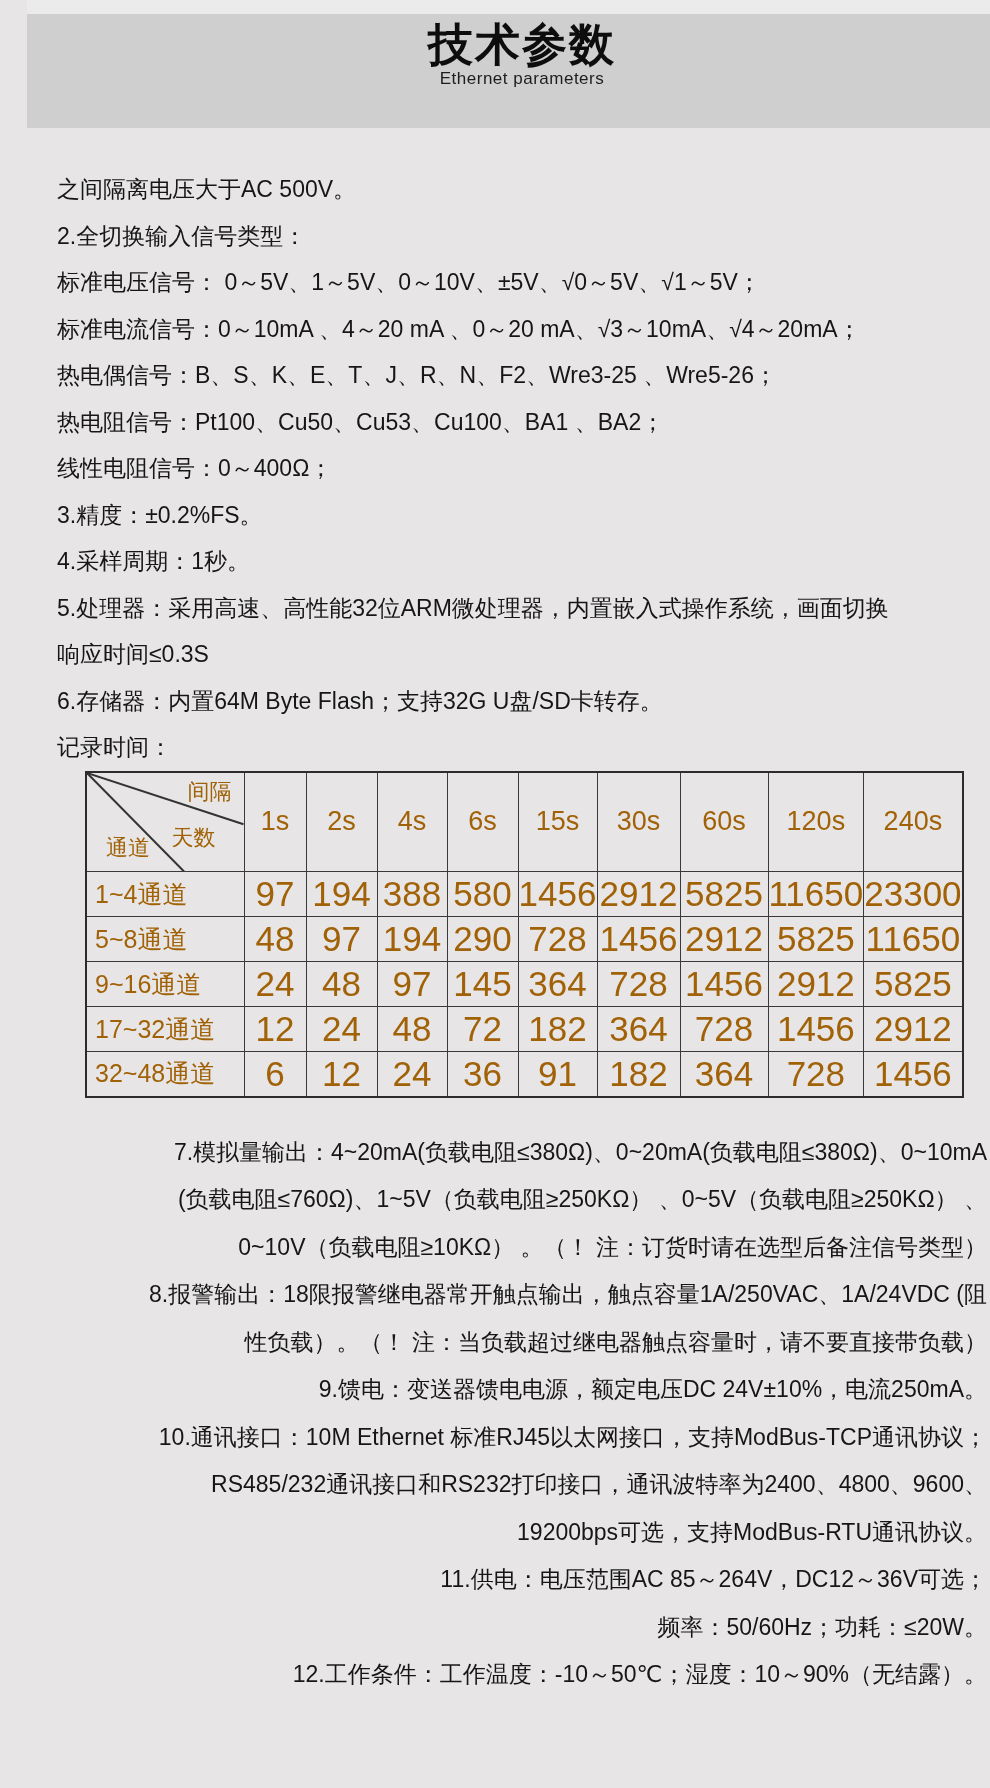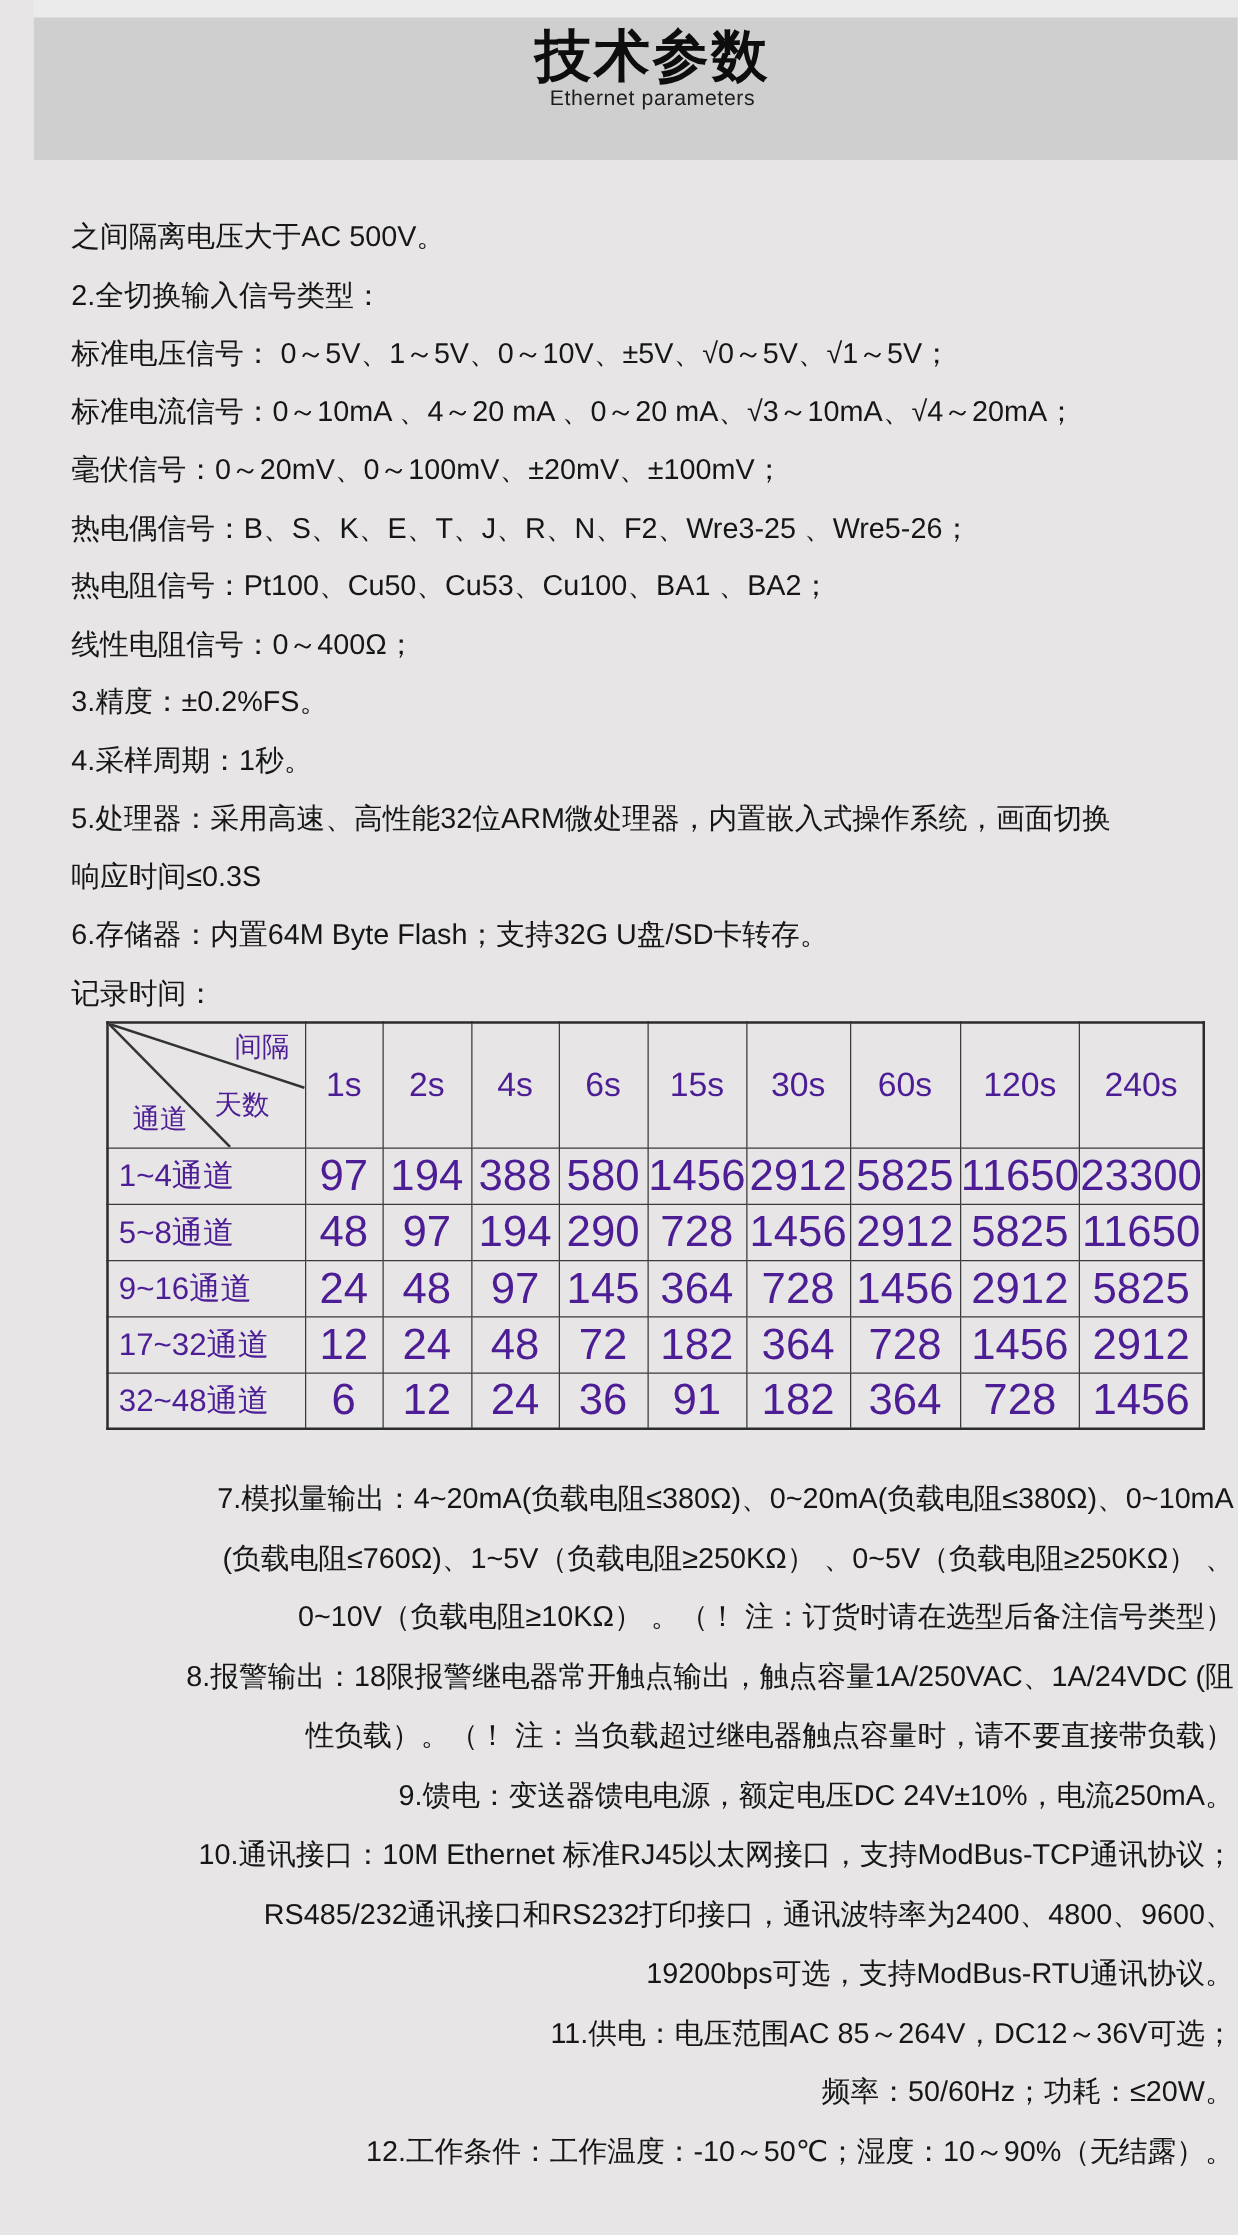--- a/index.html
+++ b/index.html
@@ -16,21 +16,21 @@
   .content{padding:38px 30px 0;}
   .line{height:46.5px;line-height:46.5px;font-size:23px;white-space:nowrap;}
   .after .line{height:47.5px;line-height:47.5px;text-align:right;}
   .indent{padding-left:113px;}
   .after{margin-top:31px;}
   table.rec{
     border-collapse:collapse;table-layout:fixed;margin:0 0 0 28px;
     border:2px solid #2c2c2c;
   }
   table.rec th,table.rec td{
-    border:1px solid #3a3a3a;text-align:center;padding:0;font-weight:normal;color:#4c1d95;
+    border:1px solid #3a3a3a;text-align:center;padding:0;font-weight:normal;color:#a16207;
   }
   table.rec thead tr{height:100px;}
   table.rec tbody tr{height:45px;}
   table.rec th{font-size:27px;}
   table.rec td{font-size:35px;}
   table.rec td.rowlabel{text-align:left;padding-left:8px;font-size:25px;}
   th.corner{position:relative;}
   th.corner svg{position:absolute;left:0;top:0;width:100%;height:100%;display:block;}
   th.corner .c-lab{position:absolute;font-size:22px;font-weight:normal;}
   .c-interval{top:4px;right:12px;}
@@ -45,21 +45,20 @@
   <div class="band">
     <div class="title">技术参数</div>
     <div class="subtitle">Ethernet parameters</div>
   </div>
 
   <div class="content">
     <div class="line">之间隔离电压大于AC 500V。</div>
     <div class="line">2.全切换输入信号类型：</div>
     <div class="line">标准电压信号： 0～5V、1～5V、0～10V、±5V、√0～5V、√1～5V；</div>
     <div class="line">标准电流信号：0～10mA 、4～20 mA 、0～20 mA、√3～10mA、√4～20mA；</div>
-    <div class="line">毫伏信号：0～20mV、0～100mV、±20mV、±100mV；</div>
     <div class="line">热电偶信号：B、S、K、E、T、J、R、N、F2、Wre3-25 、Wre5-26；</div>
     <div class="line">热电阻信号：Pt100、Cu50、Cu53、Cu100、BA1 、BA2；</div>
     <div class="line">线性电阻信号：0～400Ω；</div>
     <div class="line">3.精度：±0.2%FS。</div>
     <div class="line">4.采样周期：1秒。</div>
     <div class="line">5.处理器：采用高速、高性能32位ARM微处理器，内置嵌入式操作系统，画面切换</div>
     <div class="line">响应时间≤0.3S</div>
     <div class="line">6.存储器：内置64M Byte Flash；支持32G U盘/SD卡转存。</div>
     <div class="line">记录时间：</div>
 

